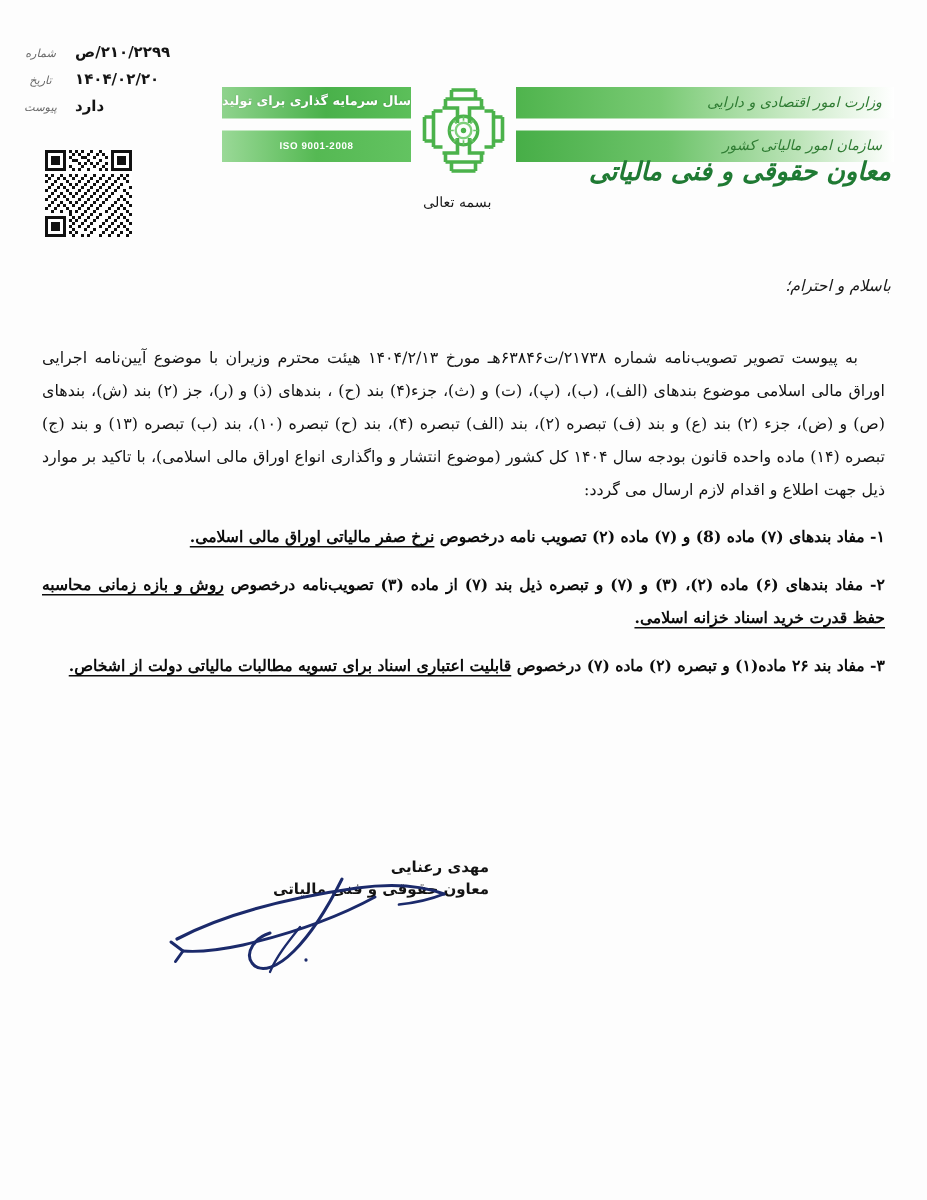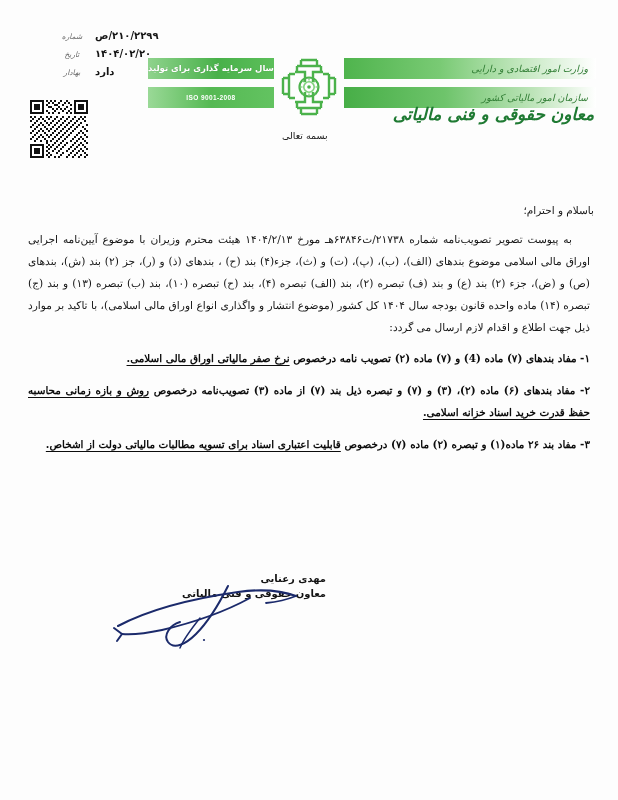--- a/index.html
+++ b/index.html
@@ -49,21 +49,20 @@
     gap: 10px;
     margin-bottom: 7px;
     white-space: nowrap;
   }
   .meta-label {
     font-size: 7.5px;
     color: #6b6b6b;
     font-style: italic;
     min-width: 26px;
     text-align: center;
-    margin-left: 45px;
   }
   .meta-value {
     font-size: 10px;
     font-weight: 700;
     letter-spacing: .2px;
     color: #141414;
   }
 
   
   .emblem {
@@ -177,25 +176,26 @@
     position: absolute;
     top: 176px;
     right: 24px;
     font-size: 12.5px;
     font-weight: 700;
     color: #0d0d0d;
     letter-spacing: .2px;
   }
   .salutation {
     position: absolute;
-    top: 204px;
+    top: 184px;
     right: 24px;
     font-size: 10.5px;
     color: #171717;
     font-family: "DejaVu Serif", serif;
+    font-style: italic;
   }
 
   
   .body-wrap {
     position: absolute;
     top: 228px;
     right: 28px;
     left: 28px;
     direction: rtl;
   }
@@ -305,21 +305,21 @@
   <div class="meta-block">
     <div class="meta-row">
       <span class="meta-label">شماره</span>
       <span class="meta-value">۲۱۰/۲۲۹۹/ص</span>
     </div>
     <div class="meta-row">
       <span class="meta-label">تاریخ</span>
       <span class="meta-value">۱۴۰۴/۰۲/۲۰</span>
     </div>
     <div class="meta-row">
-      <span class="meta-label">بهادار</span>
+      <span class="meta-label">پیوست</span>
       <span class="meta-value">دارد</span>
     </div>
   </div>
 
   <div class="qr">
     <svg width="58" height="58" viewBox="0 0 29 29" xmlns="http://www.w3.org/2000/svg" shape-rendering="crispEdges">
       <rect width="29" height="29" fill="#ffffff"></rect>
       <g fill="#111111">
         <path d="M0 0h7v7h-7z"></path>
           <path d="M22 0h7v7h-7z"></path>
@@ -555,21 +555,21 @@
   <div class="basmala">بسمه تعالی</div>
 
   <div class="salutation">باسلام و احترام؛</div>
 
   <div class="body-wrap">
     <p class="para">به پیوست تصویر تصویب‌نامه شماره ۲۱۷۳۸/ت۶۳۸۴۶هـ مورخ ۱۴۰۴/۲/۱۳ هیئت محترم وزیران با موضوع آیین‌نامه اجرایی اوراق مالی اسلامی موضوع بندهای (الف)، (ب)، (پ)، (ت) و (ث)، جزء(۴) بند (ح) ، بندهای (ذ) و (ر)، جز (۲) بند (ش)، بندهای (ص) و (ض)، جزء (۲) بند (ع) و بند (ف) تبصره (۲)، بند (الف) تبصره (۴)، بند (ح) تبصره (۱۰)، بند (ب) تبصره (۱۳) و بند (ج) تبصره (۱۴) ماده واحده قانون بودجه سال ۱۴۰۴ کل کشور (موضوع انتشار و واگذاری انواع اوراق مالی اسلامی)، با تاکید بر موارد ذیل جهت اطلاع و اقدام لازم ارسال می گردد:</p>
 
     <ol class="items">
       <li class="item">
         <span>۱-</span>
-        <span>مفاد بندهای (۷) ماده (4) و (۷) ماده (۲) تصویب نامه درخصوص </span>
+        <span>مفاد بندهای (۷) ماده (8) و (۷) ماده (۲) تصویب نامه درخصوص </span>
         <u>نرخ صفر مالیاتی اوراق مالی اسلامی.</u>
       </li>
       <li class="item">
         <span>۲-</span>
         <span>مفاد بندهای (۶) ماده (۲)، (۳) و (۷) و تبصره ذیل بند (۷) از ماده (۳) تصویب‌نامه درخصوص </span>
         <u>روش و بازه زمانی محاسبه حفظ قدرت خرید اسناد خزانه اسلامی.</u>
       </li>
       <li class="item">
         <span>۳-</span>
         <span>مفاد بند ۲۶ ماده(۱) و تبصره (۲) ماده (۷) درخصوص </span>

